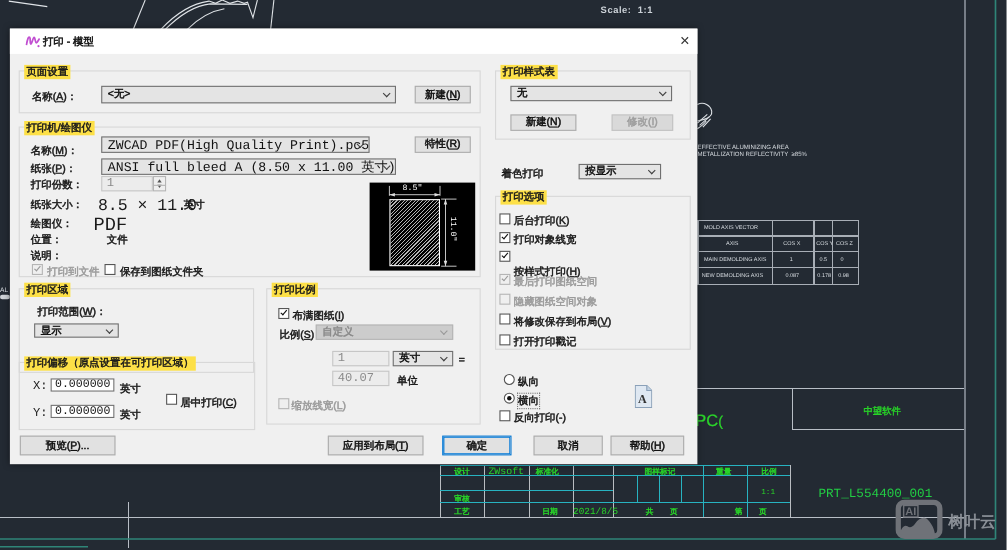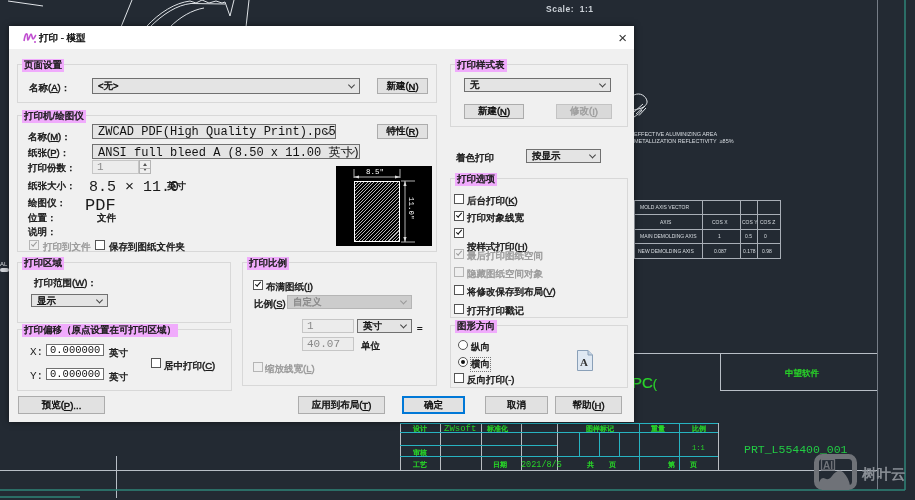--- a/index.html
+++ b/index.html
@@ -9,21 +9,21 @@
 #cad-svg{position:absolute;left:0;top:0;z-index:1}
 .scale-txt{position:absolute;left:546px;top:4px;color:#ccd2d8;font-size:8.5px;font-weight:bold;letter-spacing:.5px;z-index:2}
 .grn{color:#28d428;-webkit-text-stroke:.35px currentColor}
 .cadtxt{position:absolute;color:#d8dde2;z-index:2}
 
 #dlg{position:absolute;left:9px;top:26px;width:625px;height:396px;background:#f0f0f0;z-index:10;box-shadow:0 0 6px rgba(0,0,0,.5)}
 #titlebar{position:absolute;left:0;top:0;width:100%;height:23px;background:#ffffff}
 #titlebar .t{position:absolute;left:30px;top:6px;font-size:9.5px;color:#111;-webkit-text-stroke:.45px currentColor}
 #closex{position:absolute;right:7px;top:3px;font-size:15px;color:#333;font-weight:400}
 .grp{position:absolute;border:1px solid #d8d8d8;border-radius:0}
-.grp>.lbl{position:absolute;top:-6px;left:4px;background:#f0abfc;padding:0 2px;font-size:9.5px;color:#1a1a1a;white-space:nowrap;-webkit-text-stroke:.45px currentColor}
+.grp>.lbl{position:absolute;top:-6px;left:4px;background:#fde047;padding:0 2px;font-size:9.5px;color:#1a1a1a;white-space:nowrap;-webkit-text-stroke:.45px currentColor}
 .lab{position:absolute;font-size:9.5px;color:#1a1a1a;white-space:nowrap;-webkit-text-stroke:.45px currentColor}
 .lab.mono{-webkit-text-stroke:0}
 .lab.dis{color:#9b9b9b}
 .mono{font-family:"Liberation Mono",monospace}
 .combo{position:absolute;background:#e4e4e4;border:1px solid #707070;font-size:9.5px;color:#111;white-space:nowrap;overflow:hidden}
 .combo .cv{position:absolute;left:5px;top:50%;transform:translateY(-50%);-webkit-text-stroke:.45px currentColor}
 .combo .cv.mono{-webkit-text-stroke:0}
 .combo .ar{position:absolute;right:5px;top:50%;width:5px;height:5px;border-right:1px solid #444;border-bottom:1px solid #444;transform:translateY(-70%) rotate(45deg)}
 .combo.dis{background:#ccc;border-color:#b5b5b5;color:#8a8a8a}
 .combo.dis .ar{border-color:#999}
@@ -237,21 +237,21 @@
       </g>
       <g fill="#ddd">
         <path d="M18 11 l5 -1.6 l0 3.2 Z"></path>
         <path d="M64 11 l-5 -1.6 l0 3.2 Z"></path>
         <path d="M69 15 l-1.6 5 l3.2 0 Z"></path>
         <path d="M69 76 l-1.6 -5 l3.2 0 Z"></path>
       </g>
     </svg>
   </div>
 
-  <div class="grp" style="left:8px;top:236px;width:214px;height:61px">
+  <div class="grp" style="left:8px;top:236px;width:214px;height:77px">
       <span class="lbl">打印区域</span>
     </div>
   <div class="lab" style="left:25px;top:251px">打印范围(<u>W</u>)：</div>
   <div class="combo" style="left:22px;top:268px;width:77px;height:13px">
       <span class="cv">显示</span>
       <span class="ar"></span>
     </div>
 
   <div class="grp" style="left:8px;top:303px;width:215px;height:62px">
       <span class="lbl">打印偏移（原点设置在可打印区域）</span>
@@ -329,23 +329,20 @@
       <span class="tick"></span>
     </div>
     <div class="lab dis" style="left:458px;top:224px">最后打印图纸空间</div>
   <div class="cb dis" style="left:445px;top:241px"></div>
     <div class="lab dis" style="left:458px;top:242px">隐藏图纸空间对象</div>
   <div class="cb" style="left:445px;top:259px"></div>
     <div class="lab" style="left:458px;top:260px">将修改保存到布局(<u>V</u>)</div>
   <div class="cb" style="left:445px;top:278px"></div>
     <div class="lab" style="left:458px;top:279px">打开打印戳记</div>
 
-  <div class="grp" style="left:441px;top:299px;width:178px;height:63px">
-      <span class="lbl">图形方向</span>
-    </div>
   <div class="radio" style="left:449px;top:314px"></div>
     <div class="lab" style="left:462px;top:315px">纵向</div>
   <div class="radio" style="left:449px;top:331px">
       <span class="dot"></span>
     </div>
     <div class="lab" style="left:462px;top:332px;outline:1px dotted #777">横向</div>
   <div class="cb" style="left:445px;top:347px"></div>
     <div class="lab" style="left:458px;top:348px">反向打印(-)</div>
   <svg style="position:absolute;left:568px;top:324px" width="16" height="21" viewBox="0 0 16 21">
     <path d="M0.5 0.5 L11 0.5 L15.5 5 L15.5 20.5 L0.5 20.5 Z" fill="#dfe8f2" stroke="#8aa0b8" stroke-width="1"></path>

